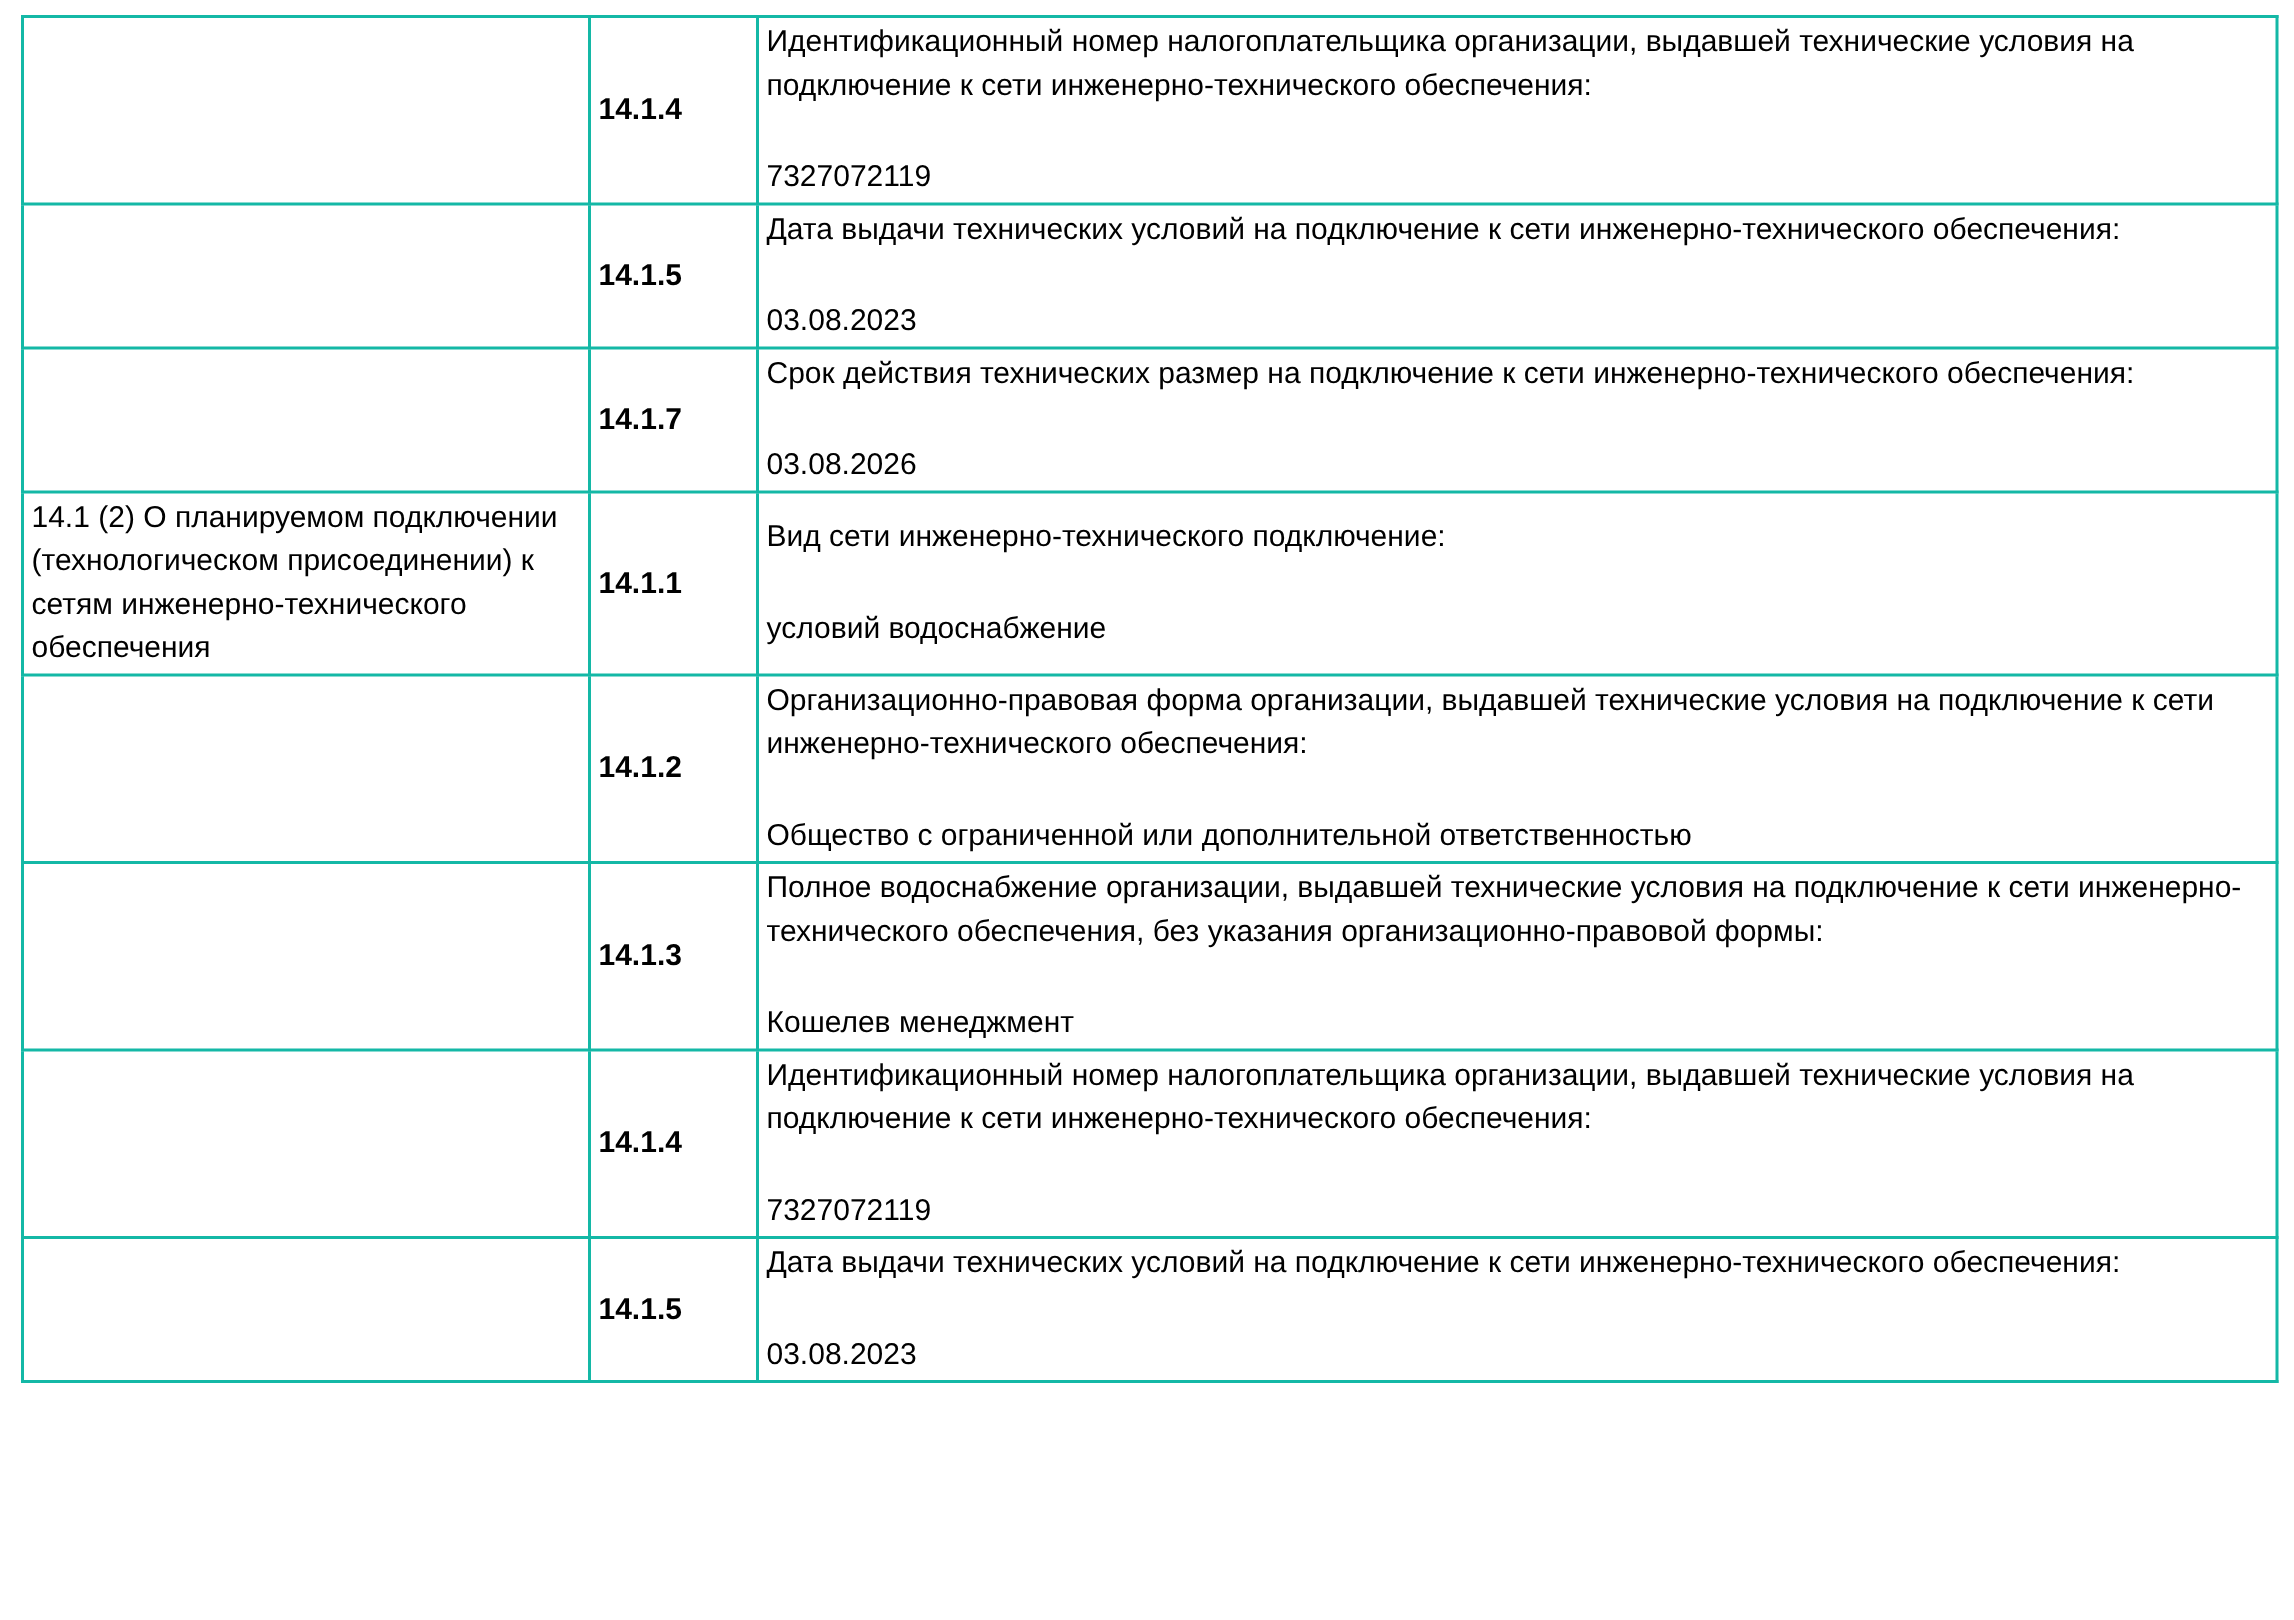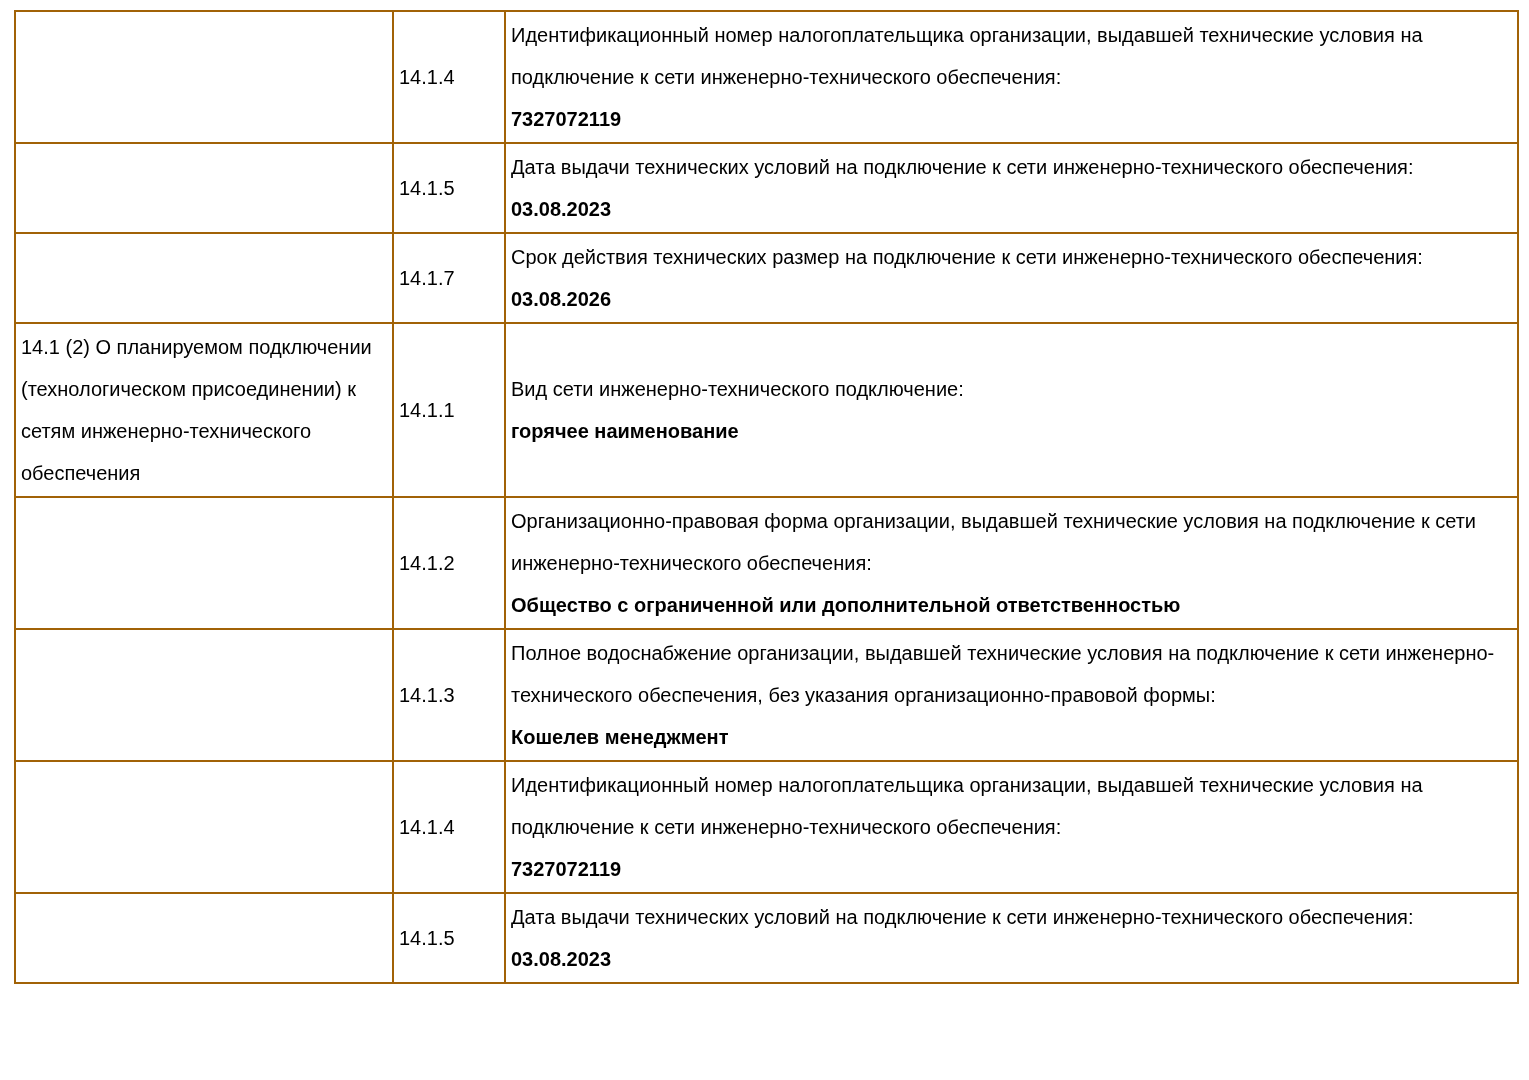--- a/index.html
+++ b/index.html
@@ -16,39 +16,41 @@
     font-family: "Liberation Sans", sans-serif;
     color: #000000;
   }
   table.decl-table {
     border-collapse: collapse;
     table-layout: fixed;
     margin: 10px 0 0 14px;
     width: 1499px;
   }
   table.decl-table td {
-    border: 2px solid #a16207;
+    border: 2px solid #14b8a6;
     vertical-align: middle;
     padding: 2px 5px;
     font-size: 20px;
-    line-height: 42px;
+    line-height: 29px;
     word-wrap: break-word;
   }
   td.section-cell {
     width: 366px;
     padding: 2px 6px;
   }
   td.num-cell {
     width: 100px;
+    font-weight: bold;
   }
   td.content-cell {
     width: 1001px;
   }
   .item-value {
-    font-weight: bold;
+    font-weight: normal;
+    margin-top: 32px;
   }
 </style>
 </head>
 <body>
 
 <div class="page">
   <table class="decl-table">
     <tbody>
   <tr>
     <td class="section-cell"></td>
@@ -85,21 +87,21 @@
   </tr>
 
 
   <tr>
     <td class="section-cell">14.1 (2) О планируемом подключении (технологическом присоединении) к сетям инженерно-технического обеспечения</td>
     <td class="num-cell">
       <span>14.1.1</span>
     </td>
     <td class="content-cell">
       <div class="item-label">Вид сети инженерно-технического подключение:</div>
-      <div class="item-value">горячее наименование</div>
+      <div class="item-value">условий водоснабжение</div>
     </td>
   </tr>
 
   <tr>
     <td class="section-cell"></td>
     <td class="num-cell">
       <span>14.1.2</span>
     </td>
     <td class="content-cell">
       <div class="item-label">Организационно-правовая форма организации, выдавшей технические условия на подключение к сети инженерно-технического обеспечения:</div>

